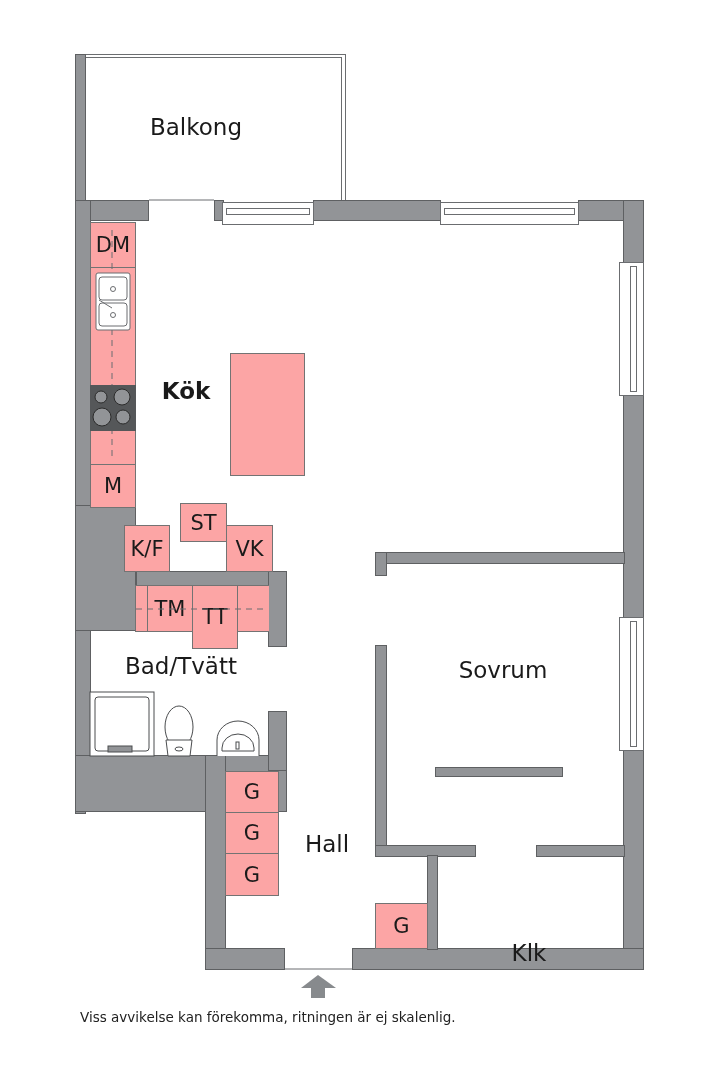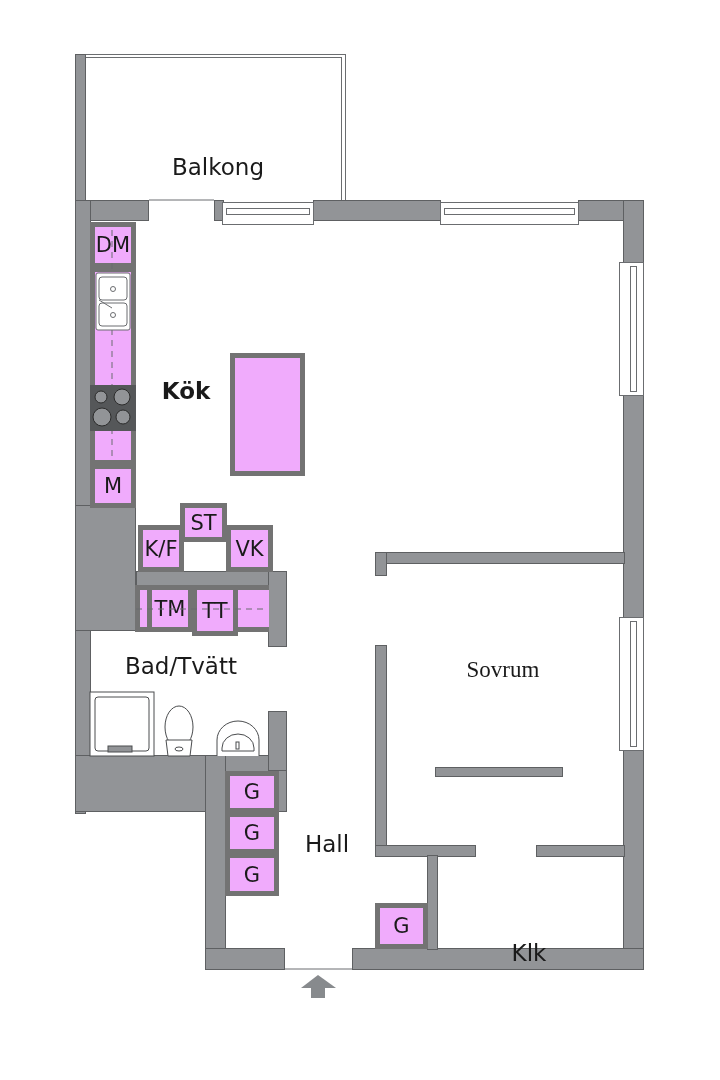--- a/index.html
+++ b/index.html
@@ -1,21 +1,21 @@
 <!DOCTYPE html>
 <html><head>
 <meta charset="utf-8">
 <style>
   html, body { margin:0; padding:0; background:#ffffff; }
   body { width:720px; height:1080px; position:relative; overflow:hidden; font-family:"DejaVu Sans", sans-serif; color:#1a1a1a; }
   .plan { position:absolute; left:0; top:0; width:720px; height:1080px; }
   .wall { position:absolute; background:#929497; border:1px solid #5e6062; box-sizing:border-box; }
   .win { position:absolute; background:#fff; border:1px solid #6b6d70; box-sizing:border-box; }
   .win .inner { position:absolute; border:1px solid #6b6d70; box-sizing:border-box; }
-  .box { position:absolute; background:#f0abfc; border:5px solid #737373; box-sizing:border-box; display:flex; align-items:center; justify-content:center; font-size:21px; }
+  .box { position:absolute; background:#fca5a5; border:1px solid #737373; box-sizing:border-box; display:flex; align-items:center; justify-content:center; font-size:21px; }
   .room-label { position:absolute; font-size:23px; white-space:nowrap; transform:translate(-50%,-50%); }
   .note { position:absolute; left:80px; top:1009px; font-size:13.5px; color:#222; }
   svg.overlay { position:absolute; left:0; top:0; }
 </style>
 </head>
 <body>
 
 <div class="plan">
 
   <div style="position:absolute;left:84px;top:54px;width:262px;height:146px;border:1px solid #6b6d70;border-bottom:none;box-sizing:border-box;"></div>
@@ -73,35 +73,35 @@
   <div class="box" style="left:90px;top:222px;width:46px;height:46px;">
       <span>DM</span>
     </div>
   <div class="box" style="left:90px;top:267px;width:46px;height:198px;"></div>
   <div class="box" style="left:90px;top:464px;width:46px;height:44px;">
       <span>M</span>
     </div>
 
   <div class="box" style="left:230px;top:353px;width:75px;height:123px;"></div>
 
-  <div class="box" style="left:138px;top:525px;width:46px;height:47px;">
+  <div class="box" style="left:124px;top:525px;width:46px;height:47px;">
       <span>K/F</span>
     </div>
   <div class="box" style="left:180px;top:503px;width:47px;height:39px;">
       <span>ST</span>
     </div>
   <div class="box" style="left:226px;top:525px;width:47px;height:47px;">
       <span>VK</span>
     </div>
 
   <div class="box" style="left:135px;top:585px;width:134px;height:47px;border-right:none;"></div>
   <div class="box" style="left:147px;top:585px;width:46px;height:47px;">
       <span>TM</span>
     </div>
-  <div class="box" style="left:192px;top:585px;width:46px;height:51px;">
+  <div class="box" style="left:192px;top:585px;width:46px;height:64px;">
       <span>TT</span>
     </div>
 
   <div class="box" style="left:225px;top:771px;width:54px;height:42px;">
       <span>G</span>
     </div>
   <div class="box" style="left:225px;top:812px;width:54px;height:42px;">
       <span>G</span>
     </div>
   <div class="box" style="left:225px;top:853px;width:54px;height:43px;">
@@ -156,20 +156,21 @@
     <g fill="#878a8d">
       <polygon points="318,975 301,988 336,988"></polygon>
       <rect x="311" y="988" width="14" height="10"></rect>
     </g>
 
     <line x1="285" y1="969" x2="352" y2="969" stroke="#6b6d70" stroke-width="1"></line>
 
     <line x1="149" y1="200" x2="214" y2="200" stroke="#6b6d70" stroke-width="1"></line>
   </svg>
 
-  <div class="room-label" style="left:218px;top:127px;margin-top:40px;">Balkong</div>
+  <div class="room-label" style="left:196px;top:127px;">Balkong</div>
   <div class="room-label" style="left:186px;top:391px;font-weight:bold;">Kök</div>
-  <div class="room-label" style="left:503px;top:670px;font-family:Liberation Serif, serif;">Sovrum</div>
+  <div class="room-label" style="left:503px;top:670px;">Sovrum</div>
   <div class="room-label" style="left:181px;top:666px;">Bad/Tvätt</div>
   <div class="room-label" style="left:327px;top:844px;">Hall</div>
   <div class="room-label" style="left:529px;top:953px;">Klk</div>
 
+  <div class="note">Viss avvikelse kan förekomma, ritningen är ej skalenlig.</div>
 </div>
 
 </body></html>

